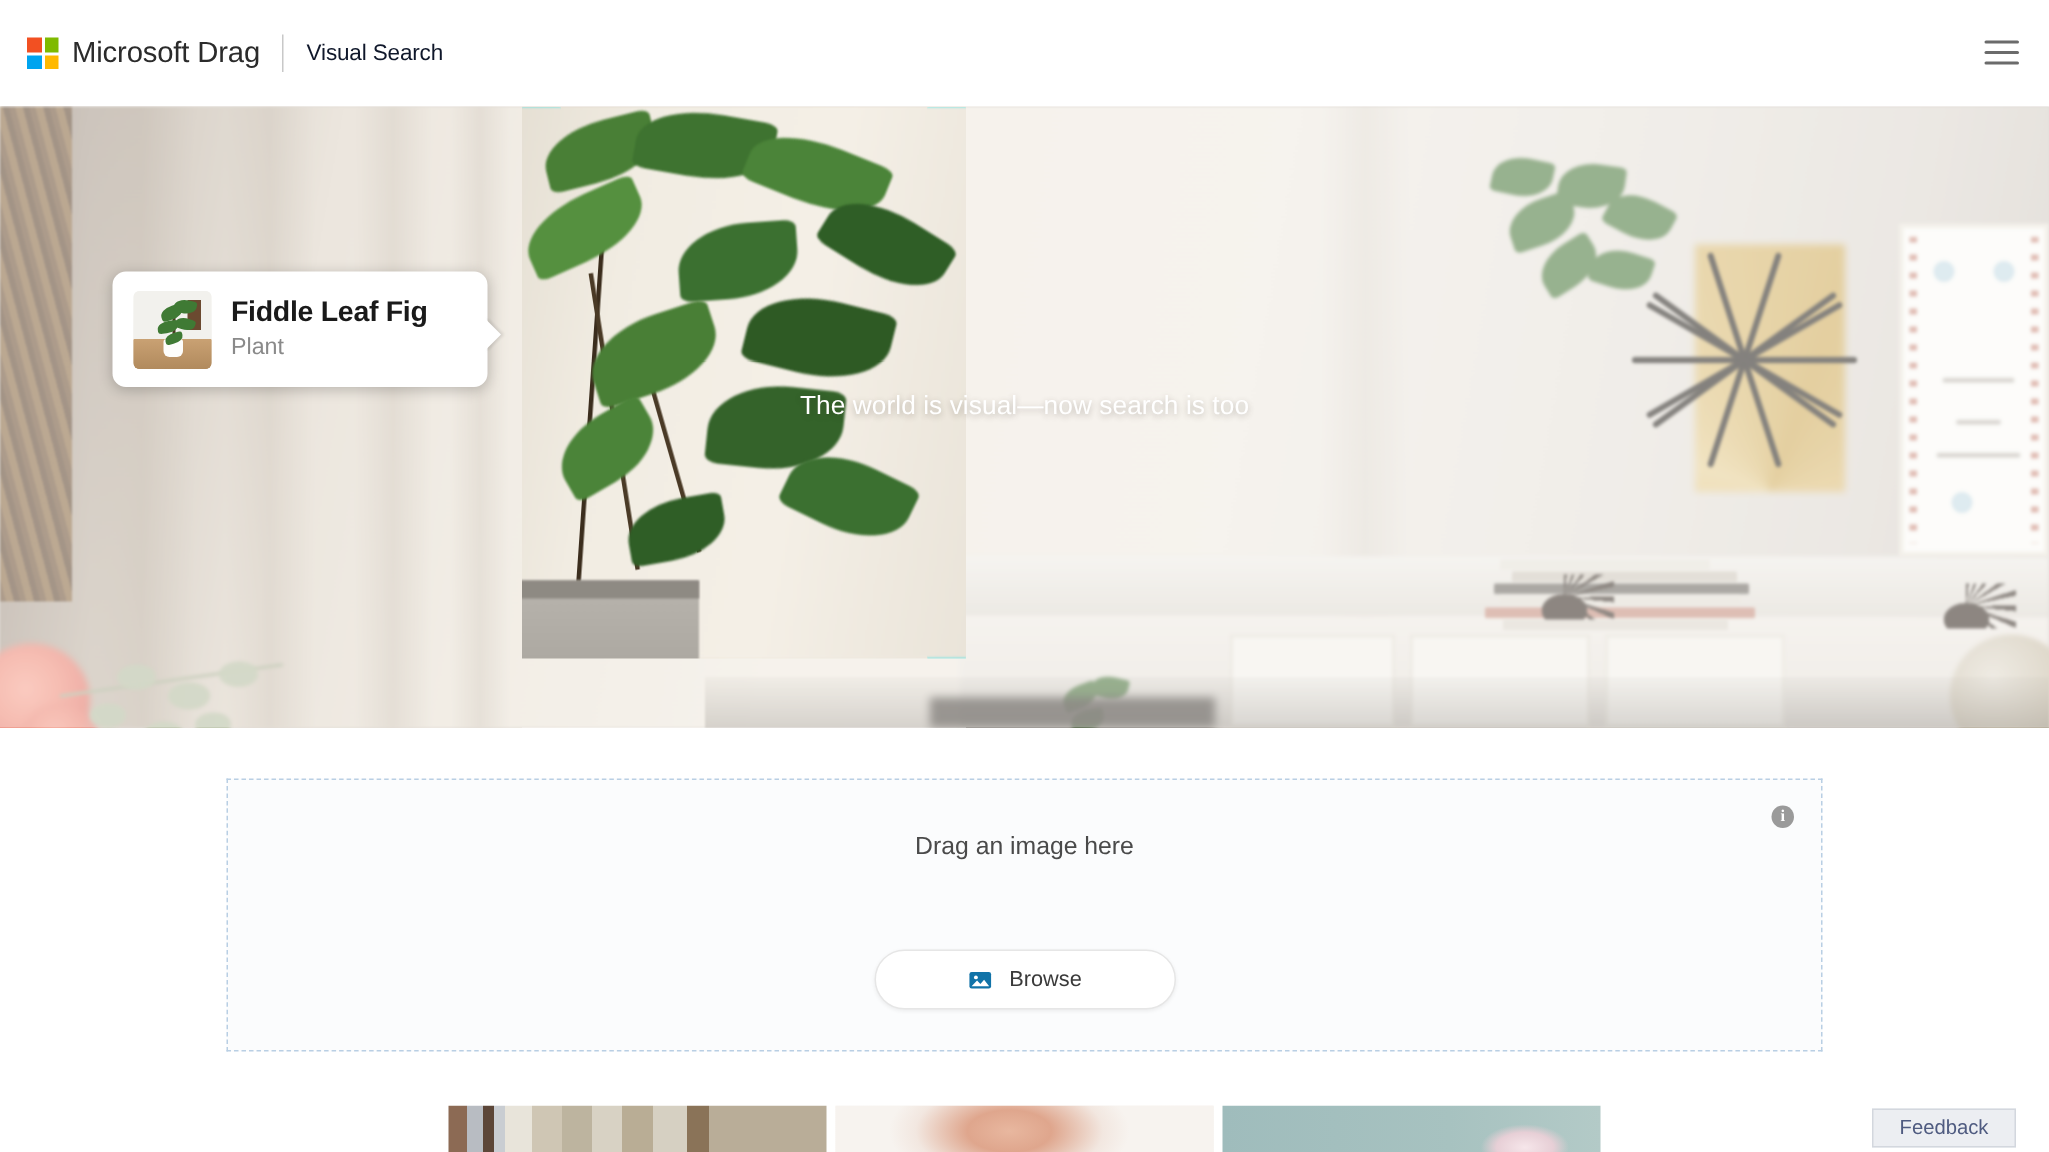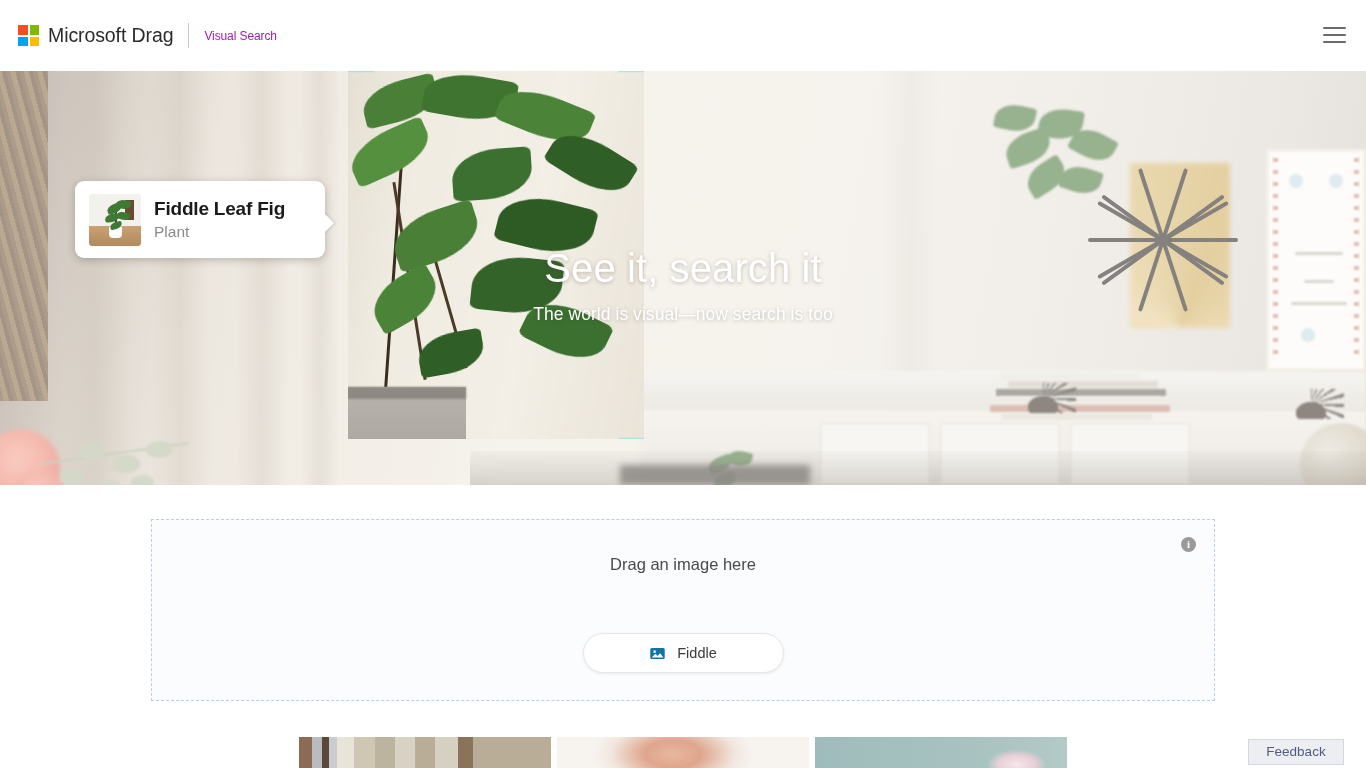--- a/index.html
+++ b/index.html
@@ -57,22 +57,22 @@
   }
 
   .brand-divider {
     width: 1px;
     height: 25px;
     background: #c8c8c8;
     margin: 0 15px;
   }
 
   .brand-sub {
-    font-size: 12px;
-    color: #a21caf;
+    font-size: 15px;
+    color: #0f172a;
     white-space: nowrap;
     letter-spacing: -0.1px;
   }
 
   .hamburger {
     position: absolute;
     right: 18px;
     top: 22px;
     width: 28px;
     height: 26px;
@@ -666,40 +666,39 @@
       <span class="t-leaf" style="left:28px; top:18px; width:13px; height:8px; transform:rotate(20deg);"></span>
       <span class="t-leaf" style="left:21px; top:28px; width:12px; height:7px; transform:rotate(-14deg);"></span>
     </div>
     <div class="tip-text">
       <div class="tip-title">Fiddle Leaf Fig</div>
       <div class="tip-sub">Plant</div>
     </div>
   </div>
 
   <div class="hero-copy">
-    <div class="hero-h1">See it, search it</div>
     <div class="hero-sub">The world is visual—now search is too</div>
   </div>
 </div>
 
 <div class="dropzone">
   <div class="dz-title">Drag an image here</div>
   <div class="info-badge">i</div>
 
   <div class="btn-row">
 
 
 
     <div class="pill browse">
       <svg class="ico" viewBox="0 0 20 20">
         <rect x="1.5" y="3.5" width="17" height="13" rx="1.8" fill="#1173a8"></rect>
         <circle cx="6.6" cy="7.8" r="1.5" fill="#ffffff"></circle>
         <path d="M3.2 14.8l4.3-4.6 2.6 2.8 2.9-3.4 4 5.2z" fill="#ffffff"></path>
       </svg>
-      <span>Fiddle</span>
+      <span>Browse</span>
     </div>
 
 
   </div>
 </div>
 
 <div class="thumb-strip">
   <div class="thumb t1"></div>
   <div class="thumb t2"></div>
   <div class="thumb t3"></div>

